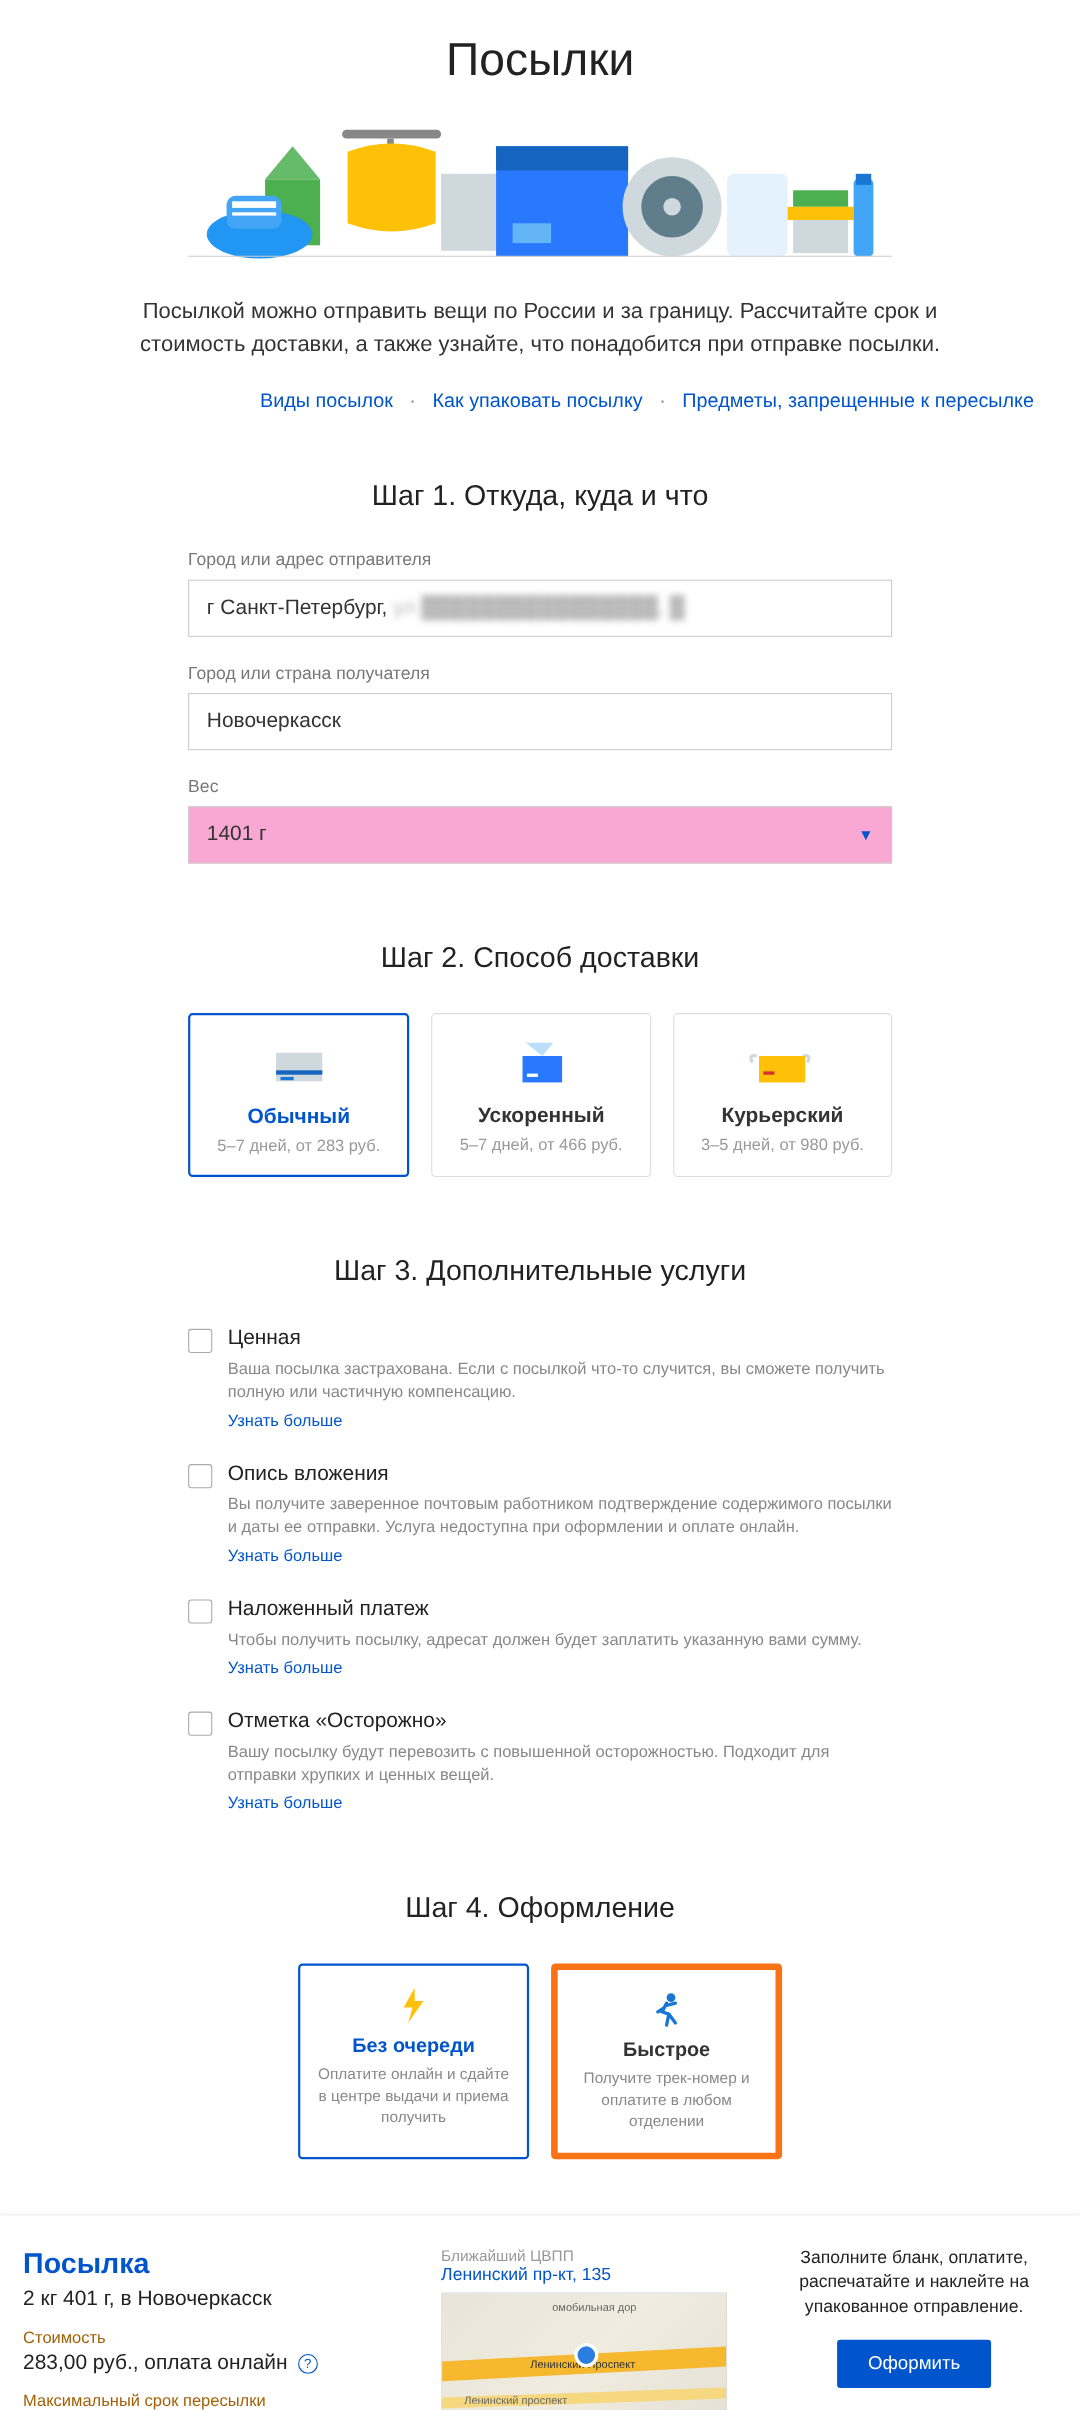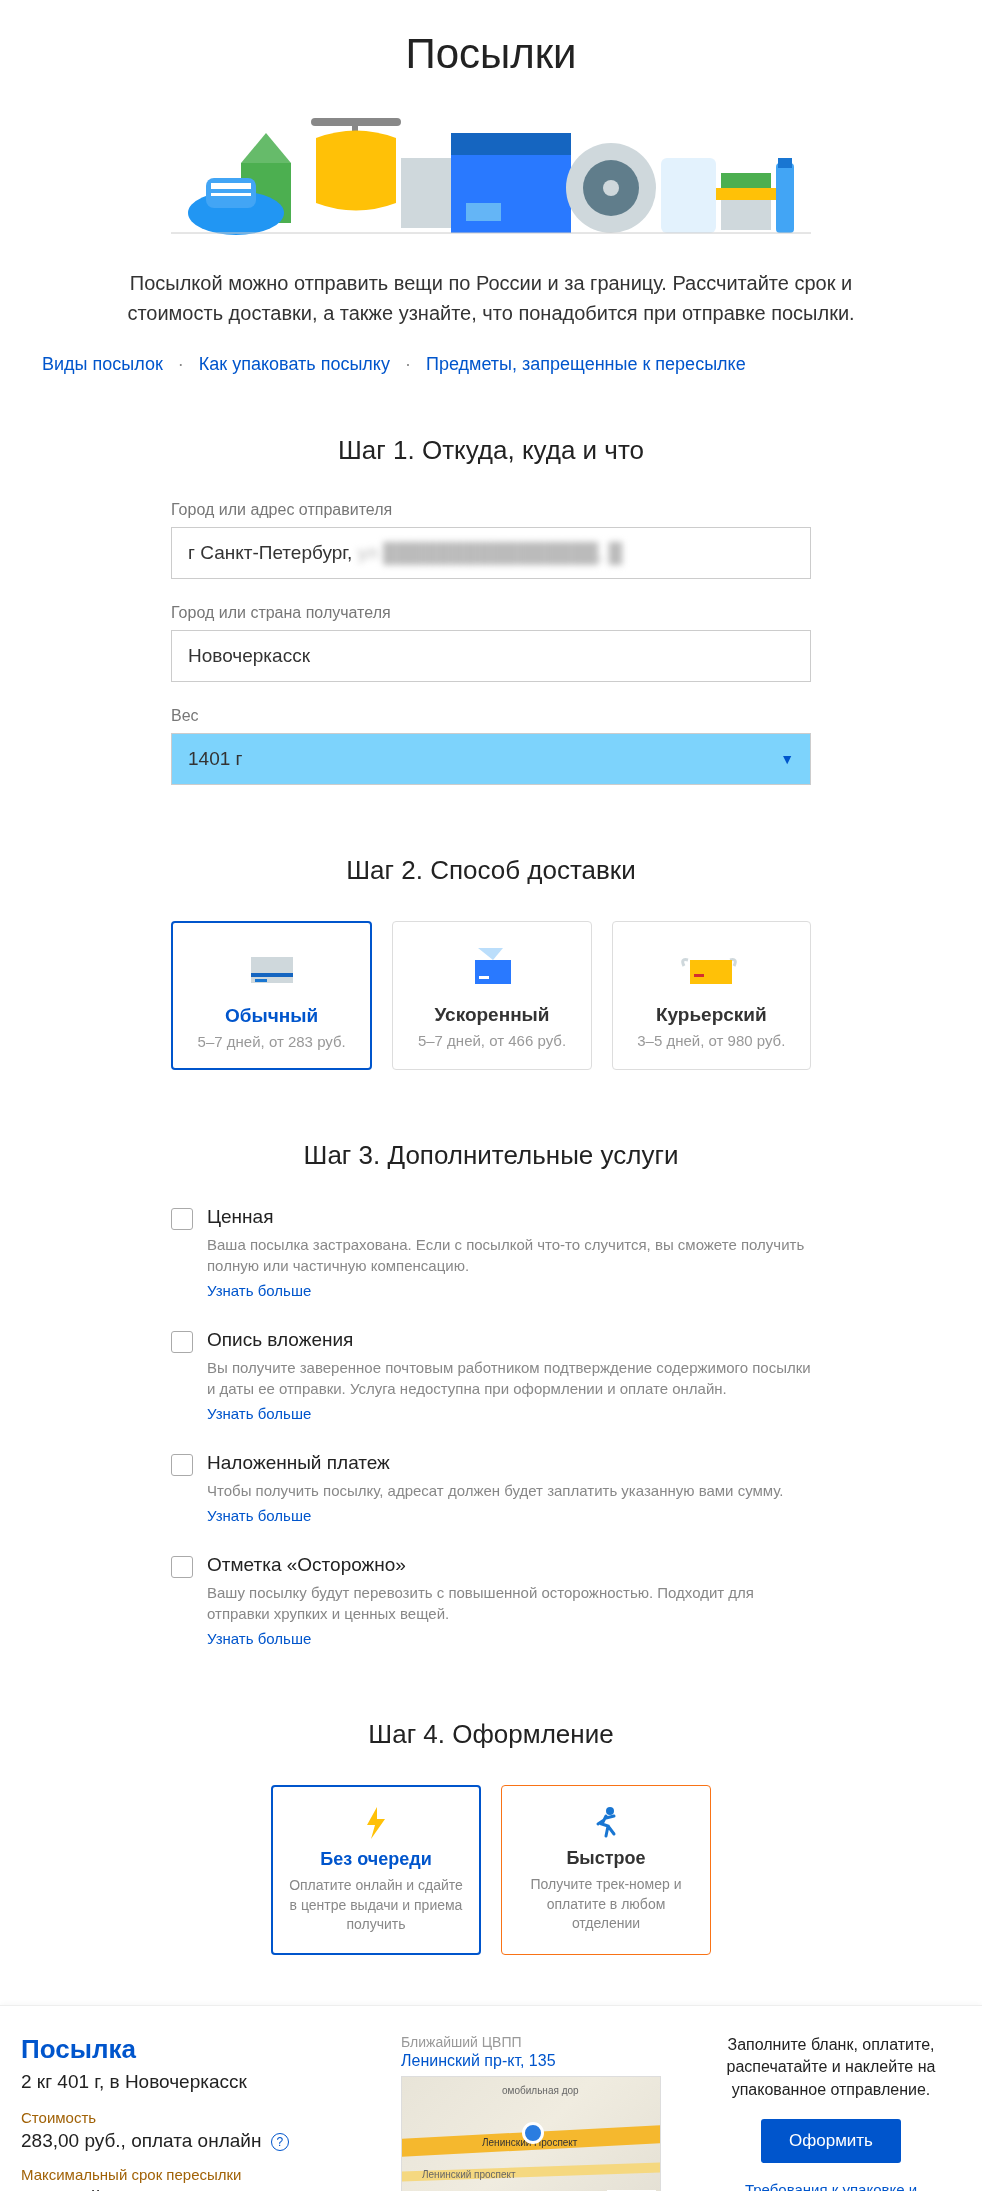--- a/index.html
+++ b/index.html
@@ -1,47 +1,47 @@
 <!DOCTYPE html>
 <html><head>
 <meta charset="utf-8">
 <style>
 * { box-sizing: border-box; margin: 0; padding: 0; }
 body { font-family: Arial, Helvetica, sans-serif; background: #fff; color: #333; font-size: 18px; }
 .container { width: 898px; margin: 0 auto; padding: 30px 0 0 0; }
 .page-title { text-align: center; font-size: 42px; font-weight: 400; margin-bottom: 25px; color: #222; }
 .hero-illustration { height: 140px; position: relative; margin: 0 auto 25px auto; width: 640px; overflow: hidden; }
 .intro-text { text-align: center; font-size: 20px; line-height: 1.5; color: #333; margin: 0 auto 20px auto; max-width: 780px; }
-.intro-links { text-align: left; margin-bottom: 60px; font-size: 18px; margin-top: 26px; }
+.intro-links { text-align: right; margin-bottom: 60px; font-size: 18px; margin-top: 26px; }
 .intro-links a { color: #0055cc; text-decoration: none; }
 .intro-links .sep { color: #888; margin: 0 10px; }
 .step-title { text-align: center; font-size: 26px; font-weight: 400; margin-bottom: 35px; color: #222; }
 .form-section { max-width: 640px; margin: 0 auto 70px auto; }
 .field-group { margin-bottom: 25px; }
 .field-label { font-size: 16px; color: #777; margin-bottom: 8px; display: block; }
 .text-input { width: 100%; border: 1px solid #ccc; padding: 14px 16px; font-size: 19px; background: #fff; }
-.select-input { width: 100%; border: 1px solid #ccc; padding: 14px 16px; font-size: 19px; background: #7dd3fc; position: relative; cursor: pointer; }
+.select-input { width: 100%; border: 1px solid #ccc; padding: 14px 16px; font-size: 19px; background: #f9a8d4; position: relative; cursor: pointer; }
 .select-input .chevron { position: absolute; right: 16px; top: 50%; transform: translateY(-50%); color: #0055cc; font-size: 14px; }
 .address-redacted { color: #bbb; filter: blur(3px); }
 .delivery-options { display: flex; gap: 20px; max-width: 640px; margin: 0 auto 70px auto; }
 .delivery-card { flex: 1; border: 1px solid #ddd; border-radius: 4px; padding: 22px 10px 18px 10px; text-align: center; cursor: pointer; }
 .delivery-card.selected { border: 2px solid #0055cc; }
 .delivery-card .icon-box { height: 48px; display: flex; align-items: center; justify-content: center; margin-bottom: 12px; }
 .delivery-card .d-title { font-size: 19px; font-weight: 700; margin-bottom: 6px; }
 .delivery-card.selected .d-title { color: #0055cc; }
 .delivery-card .d-sub { font-size: 15px; color: #999; }
 .services { max-width: 640px; margin: 0 auto 70px auto; }
 .service-item { display: flex; gap: 14px; margin-bottom: 28px; }
 .checkbox { width: 22px; height: 22px; border: 1.5px solid #aaa; border-radius: 3px; flex-shrink: 0; margin-top: 2px; cursor: pointer; }
 .service-body { flex: 1; }
 .service-title { font-size: 19px; font-weight: 400; color: #222; margin-bottom: 6px; }
 .service-desc { font-size: 15px; color: #888; line-height: 1.4; margin-bottom: 4px; }
 .service-link { font-size: 15px; color: #0055cc; text-decoration: none; }
 .checkout-options { display: flex; gap: 20px; justify-content: center; margin: 0 auto 50px auto; }
-.checkout-card { width: 210px; border: 1px solid #f97316; border-radius: 4px; padding: 18px 14px; text-align: center; cursor: pointer; }
+.checkout-card { width: 210px; border: 6px solid #f97316; border-radius: 4px; padding: 18px 14px; text-align: center; cursor: pointer; }
 .checkout-card.selected { border: 2px solid #0055cc; }
 .checkout-card .c-icon { height: 36px; display: flex; align-items: center; justify-content: center; margin-bottom: 8px; font-size: 28px; }
 .checkout-card .c-title { font-size: 18px; font-weight: 700; margin-bottom: 6px; }
 .checkout-card.selected .c-title { color: #0055cc; }
 .checkout-card .c-sub { font-size: 14px; color: #888; line-height: 1.4; }
 .summary-bar { border-top: 1px solid #eee; background: #fff; box-shadow: 0 -1px 6px rgba(0,0,0,0.04); }
 .summary-inner { width: 940px; margin: 0 auto; padding: 28px 0; display: flex; gap: 30px; align-items: flex-start; }
 .summary-left { flex: 1; }
 .summary-left h3 { font-size: 26px; color: #0055cc; font-weight: 700; margin-bottom: 6px; }
 .summary-left .line1 { font-size: 19px; color: #222; margin-bottom: 16px; }

